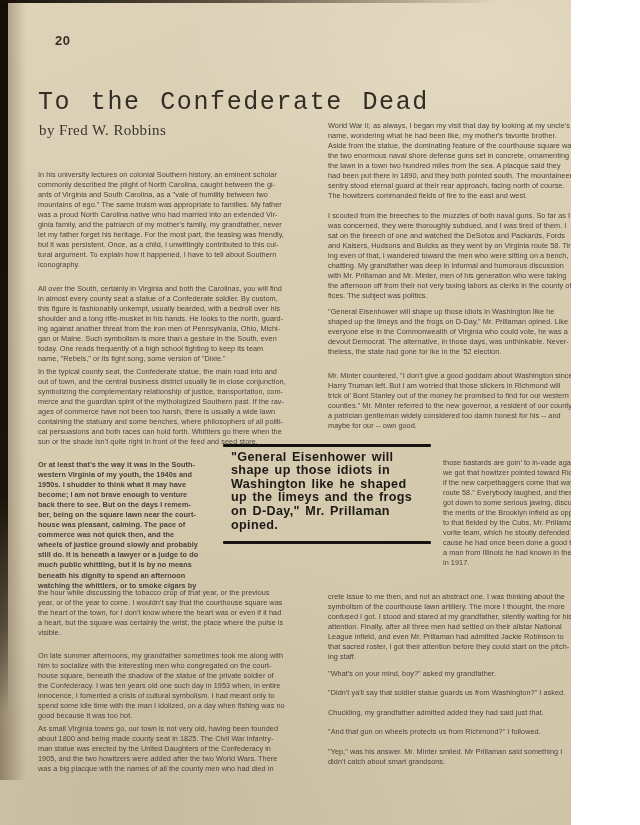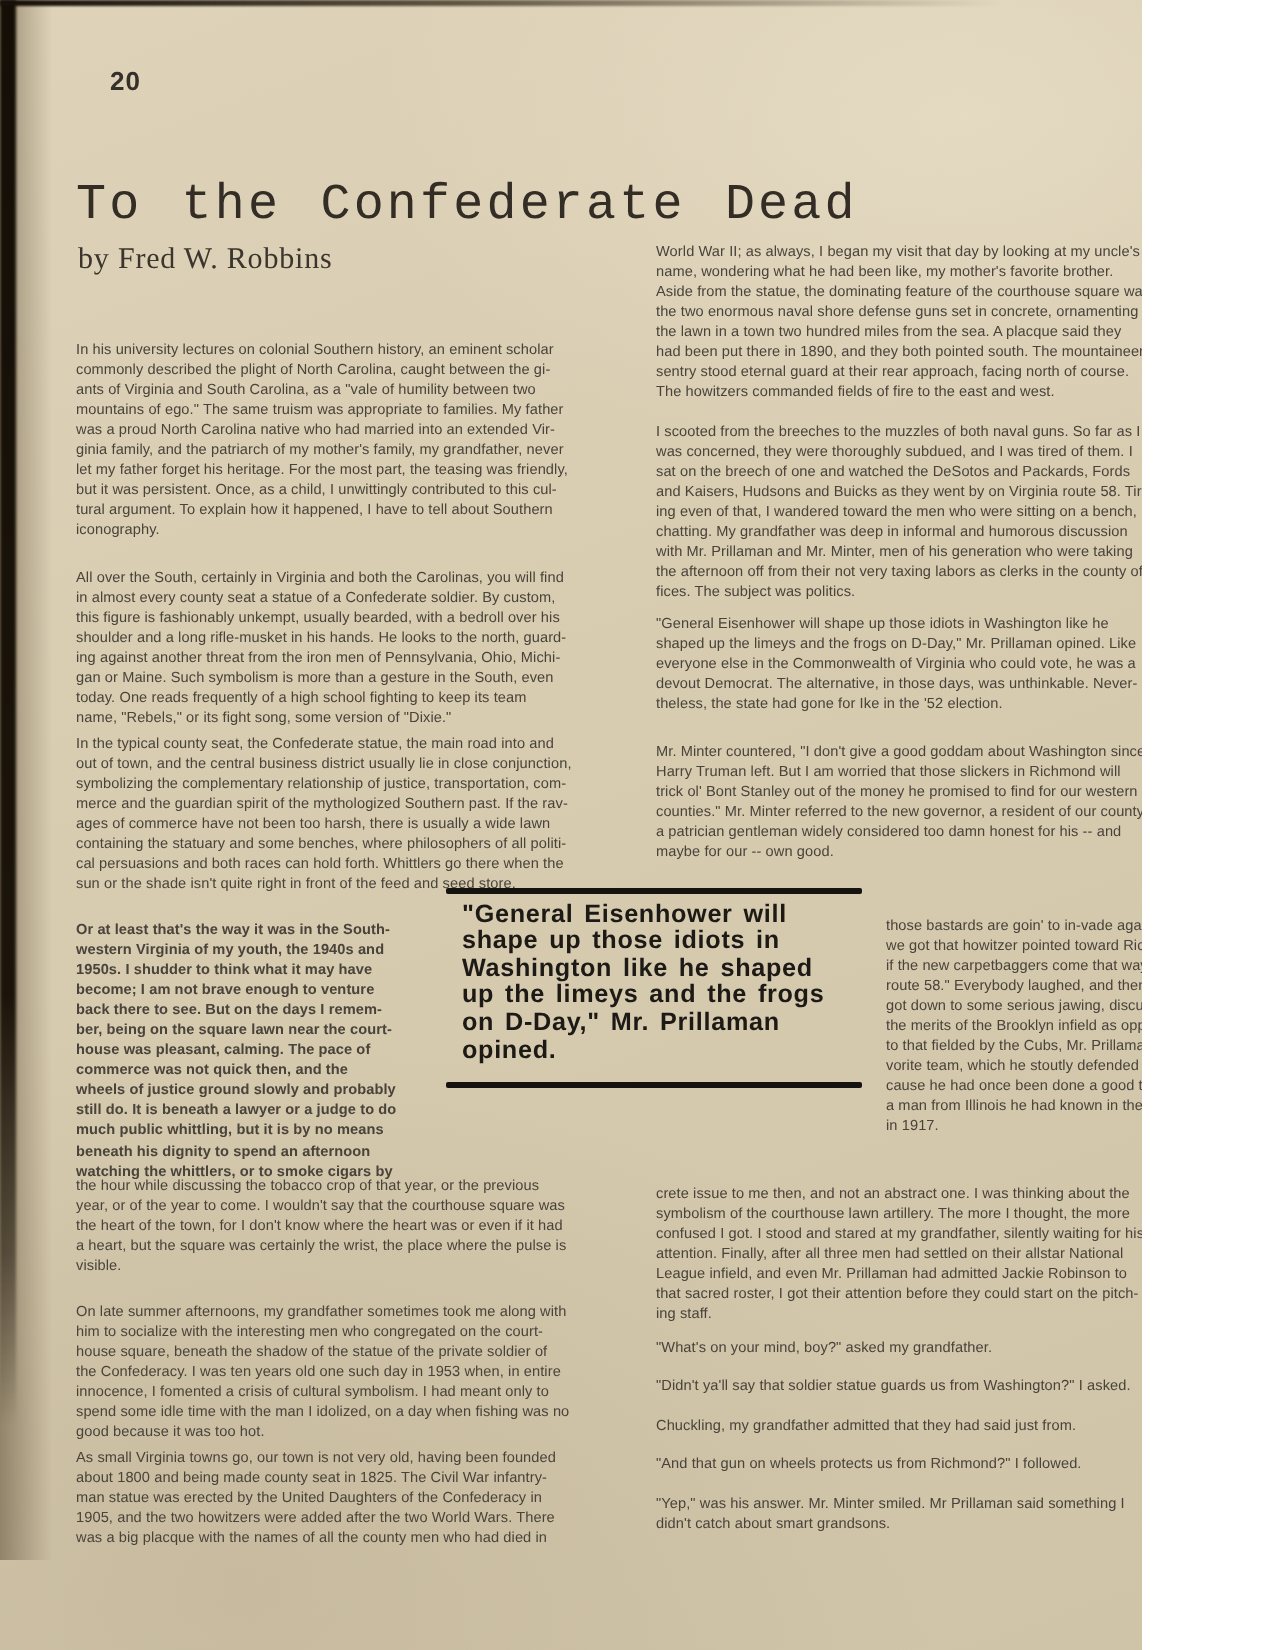--- a/index.html
+++ b/index.html
@@ -177,21 +177,21 @@
 in 1917.</div>
   <div class="body-text rcol" style="top:568px">crete issue to me then, and not an abstract one. I was thinking about the
 symbolism of the courthouse lawn artillery. The more I thought, the more
 confused I got. I stood and stared at my grandfather, silently waiting for his
 attention. Finally, after all three men had settled on their allstar National
 League infield, and even Mr. Prillaman had admitted Jackie Robinson to
 that sacred roster, I got their attention before they could start on the pitch-
 ing staff.</div>
   <div class="body-text rcol" style="top:645px">"What's on your mind, boy?" asked my grandfather.</div>
   <div class="body-text rcol" style="top:664px">"Didn't ya'll say that soldier statue guards us from Washington?" I asked.</div>
-  <div class="body-text rcol" style="top:684px">Chuckling, my grandfather admitted that they had said just from.</div>
+  <div class="body-text rcol" style="top:684px">Chuckling, my grandfather admitted added they had said just that.</div>
   <div class="body-text rcol" style="top:703px">"And that gun on wheels protects us from Richmond?" I followed.</div>
   <div class="body-text rcol" style="top:723px">"Yep," was his answer. Mr. Minter smiled. Mr Prillaman said something I
 didn't catch about smart grandsons.</div>
 
   <div class="pullquote-box">
     <div class="pq-rule"></div>
     <div class="pq-text">"General Eisenhower will
 shape up those idiots in
 Washington like he shaped
 up the limeys and the frogs

